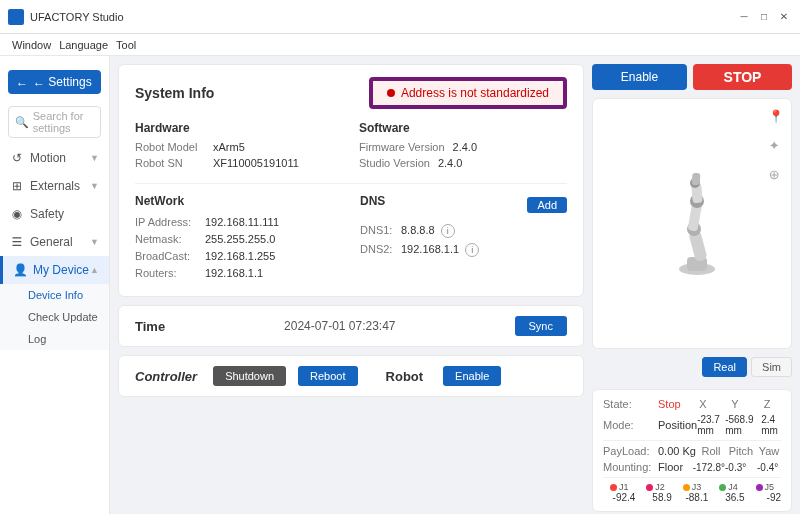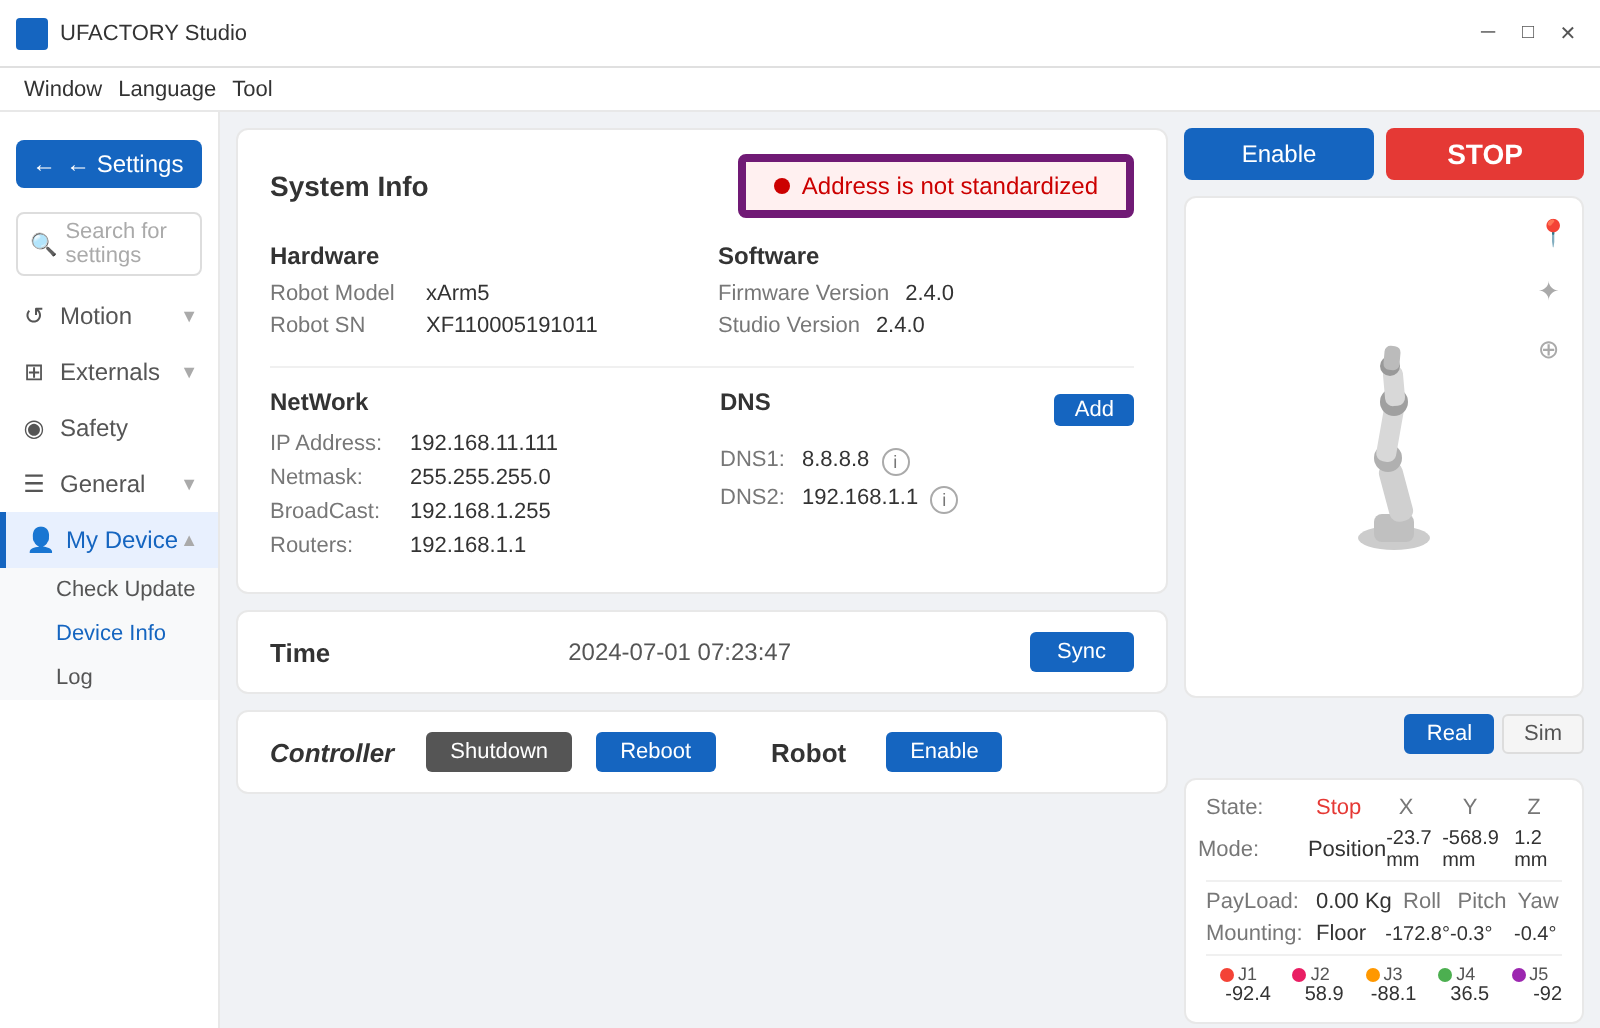--- a/index.html
+++ b/index.html
@@ -94,21 +94,21 @@
     .robot-viz { background: #fff; border-radius: 6px; flex: 1; display: flex; flex-direction: column; align-items: center; justify-content: center; min-height: 150px; position: relative; border: 1px solid #e8e8e8; }
     .robot-arm-svg { }
     .right-icons { position: absolute; right: 6px; top: 10px; display: flex; flex-direction: column; gap: 14px; }
     .right-icon { font-size: 13px; color: #aaa; cursor: pointer; }
 
     .mode-switch { display: flex; gap: 4px; justify-content: flex-end; margin-bottom: 4px; }
     .mode-btn { border: 1px solid #ddd; background: #f5f5f5; border-radius: 3px; padding: 3px 10px; font-size: 11px; cursor: pointer; color: #555; }
     .mode-btn.active { background: #1565c0; color: white; border-color: #1565c0; }
 
     .status-card { background: #fff; border-radius: 6px; padding: 8px 10px; border: 1px solid #e8e8e8; font-size: 11px; }
-    .status-row { display: flex; align-items: center; margin-bottom: 4px; justify-content: center; }
+    .status-row { display: flex; align-items: center; margin-bottom: 4px; }
     .status-key { color: #777; min-width: 55px; }
     .status-val { color: #333; }
     .status-stop { color: #e53935; font-weight: 500; }
     .divider-h { border: none; border-top: 1px solid #f0f0f0; margin: 4px 0; }
 
     .joint-row { display: flex; gap: 4px; margin-top: 4px; }
     .joint-item { flex: 1; text-align: right; }
     .joint-dot { width: 7px; height: 7px; border-radius: 50%; display: inline-block; margin-right: 2px; }
     .joint-label { font-size: 9px; color: #555; display: flex; align-items: center; justify-content: center; }
     .joint-value { font-size: 10px; color: #333; font-weight: 500; }
@@ -179,25 +179,25 @@
 
     <div class="sidebar-item active">
       <div class="sidebar-item-left">
         <span class="sidebar-icon">👤</span>
         <span>My Device</span>
       </div>
       <span class="chevron">▲</span>
     </div>
 
     <div class="sidebar-children">
+      <div class="sidebar-child active">
+        <span>Device Info</span>
+      </div>
       <div class="sidebar-child">
         <span>Check Update</span>
-      </div>
-      <div class="sidebar-child active">
-        <span>Device Info</span>
       </div>
       <div class="sidebar-child">
         <span>Log</span>
       </div>
     </div>
   </div>
 
   <div class="content">
 
     <div class="left-panel">
@@ -340,21 +340,21 @@
           <span class="status-key" style="min-width:28px;text-align:center">X</span>
           <span class="status-key" style="min-width:36px;text-align:center">Y</span>
           <span class="status-key" style="min-width:28px;text-align:center">Z</span>
         </div>
         <div class="status-row">
           <span class="status-key">Mode:</span>
           <span class="status-val">Position</span>
           <span style="flex:1"></span>
           <span class="status-val" style="min-width:28px;font-size:10px">-23.7 mm</span>
           <span class="status-val" style="min-width:36px;font-size:10px">-568.9 mm</span>
-          <span class="status-val" style="min-width:28px;font-size:10px">1.2 mm</span>
+          <span class="status-val" style="min-width:28px;font-size:10px">2.4 mm</span>
         </div>
         <hr class="divider-h">
         <div class="status-row">
           <span class="status-key">PayLoad:</span>
           <span class="status-val">0.00 Kg</span>
           <span style="flex:1"></span>
           <span class="status-key" style="min-width:28px;text-align:center">Roll</span>
           <span class="status-key" style="min-width:32px;text-align:center">Pitch</span>
           <span class="status-key" style="min-width:24px;text-align:center">Yaw</span>
         </div>

